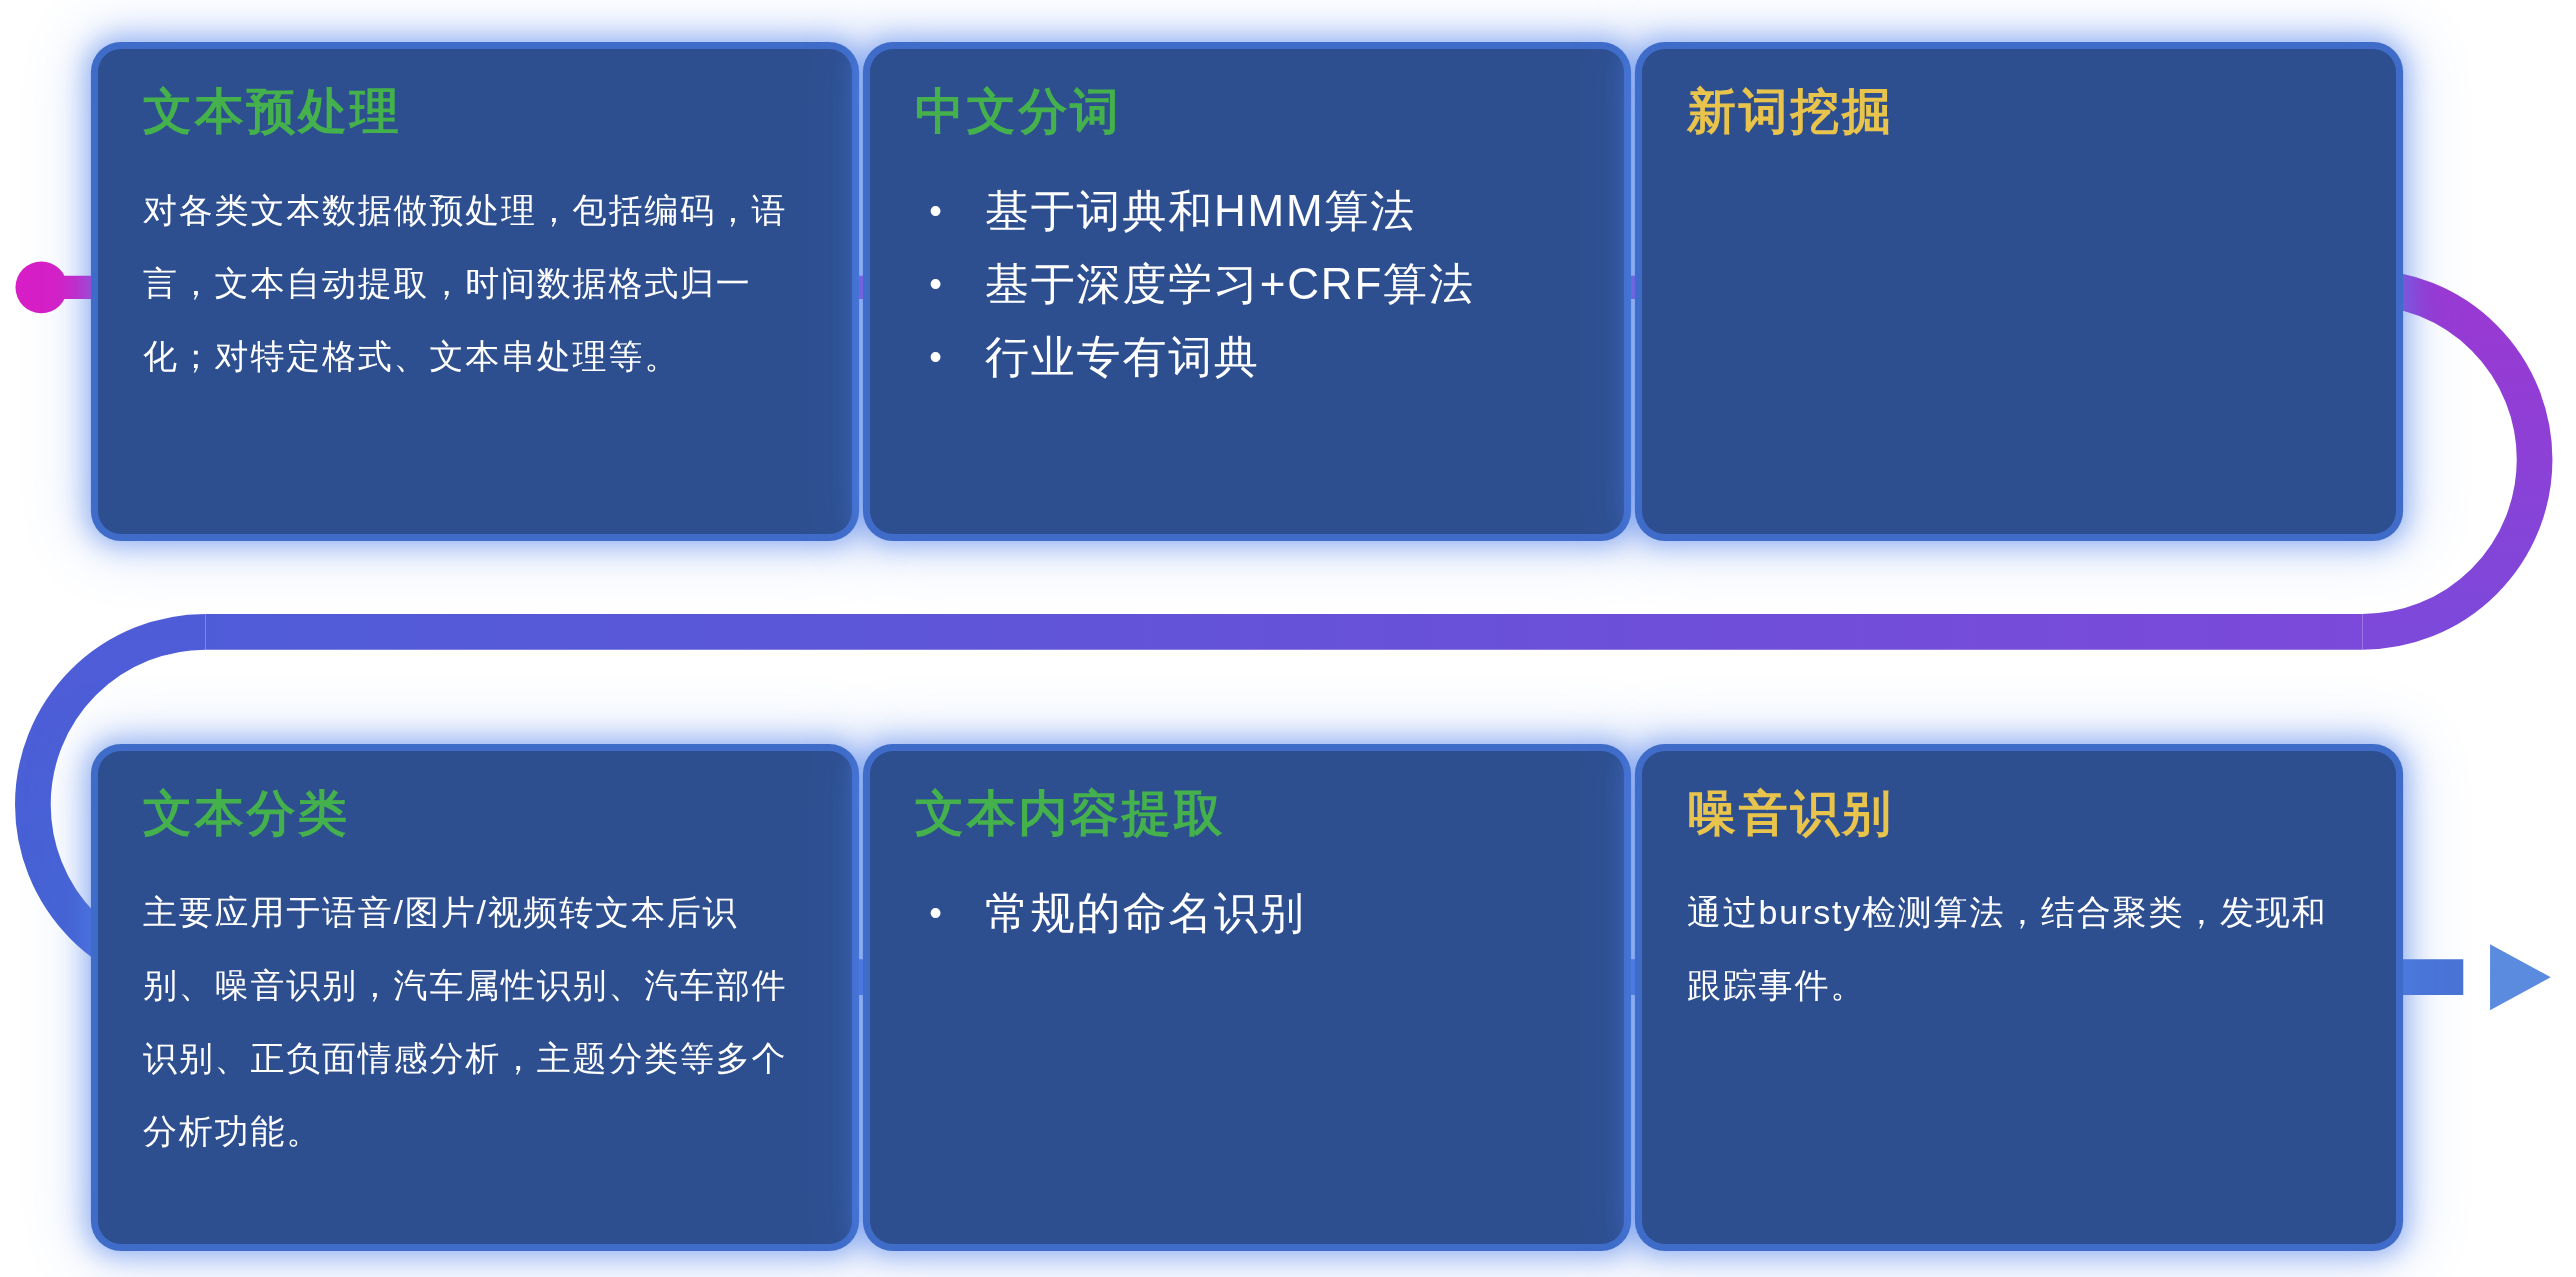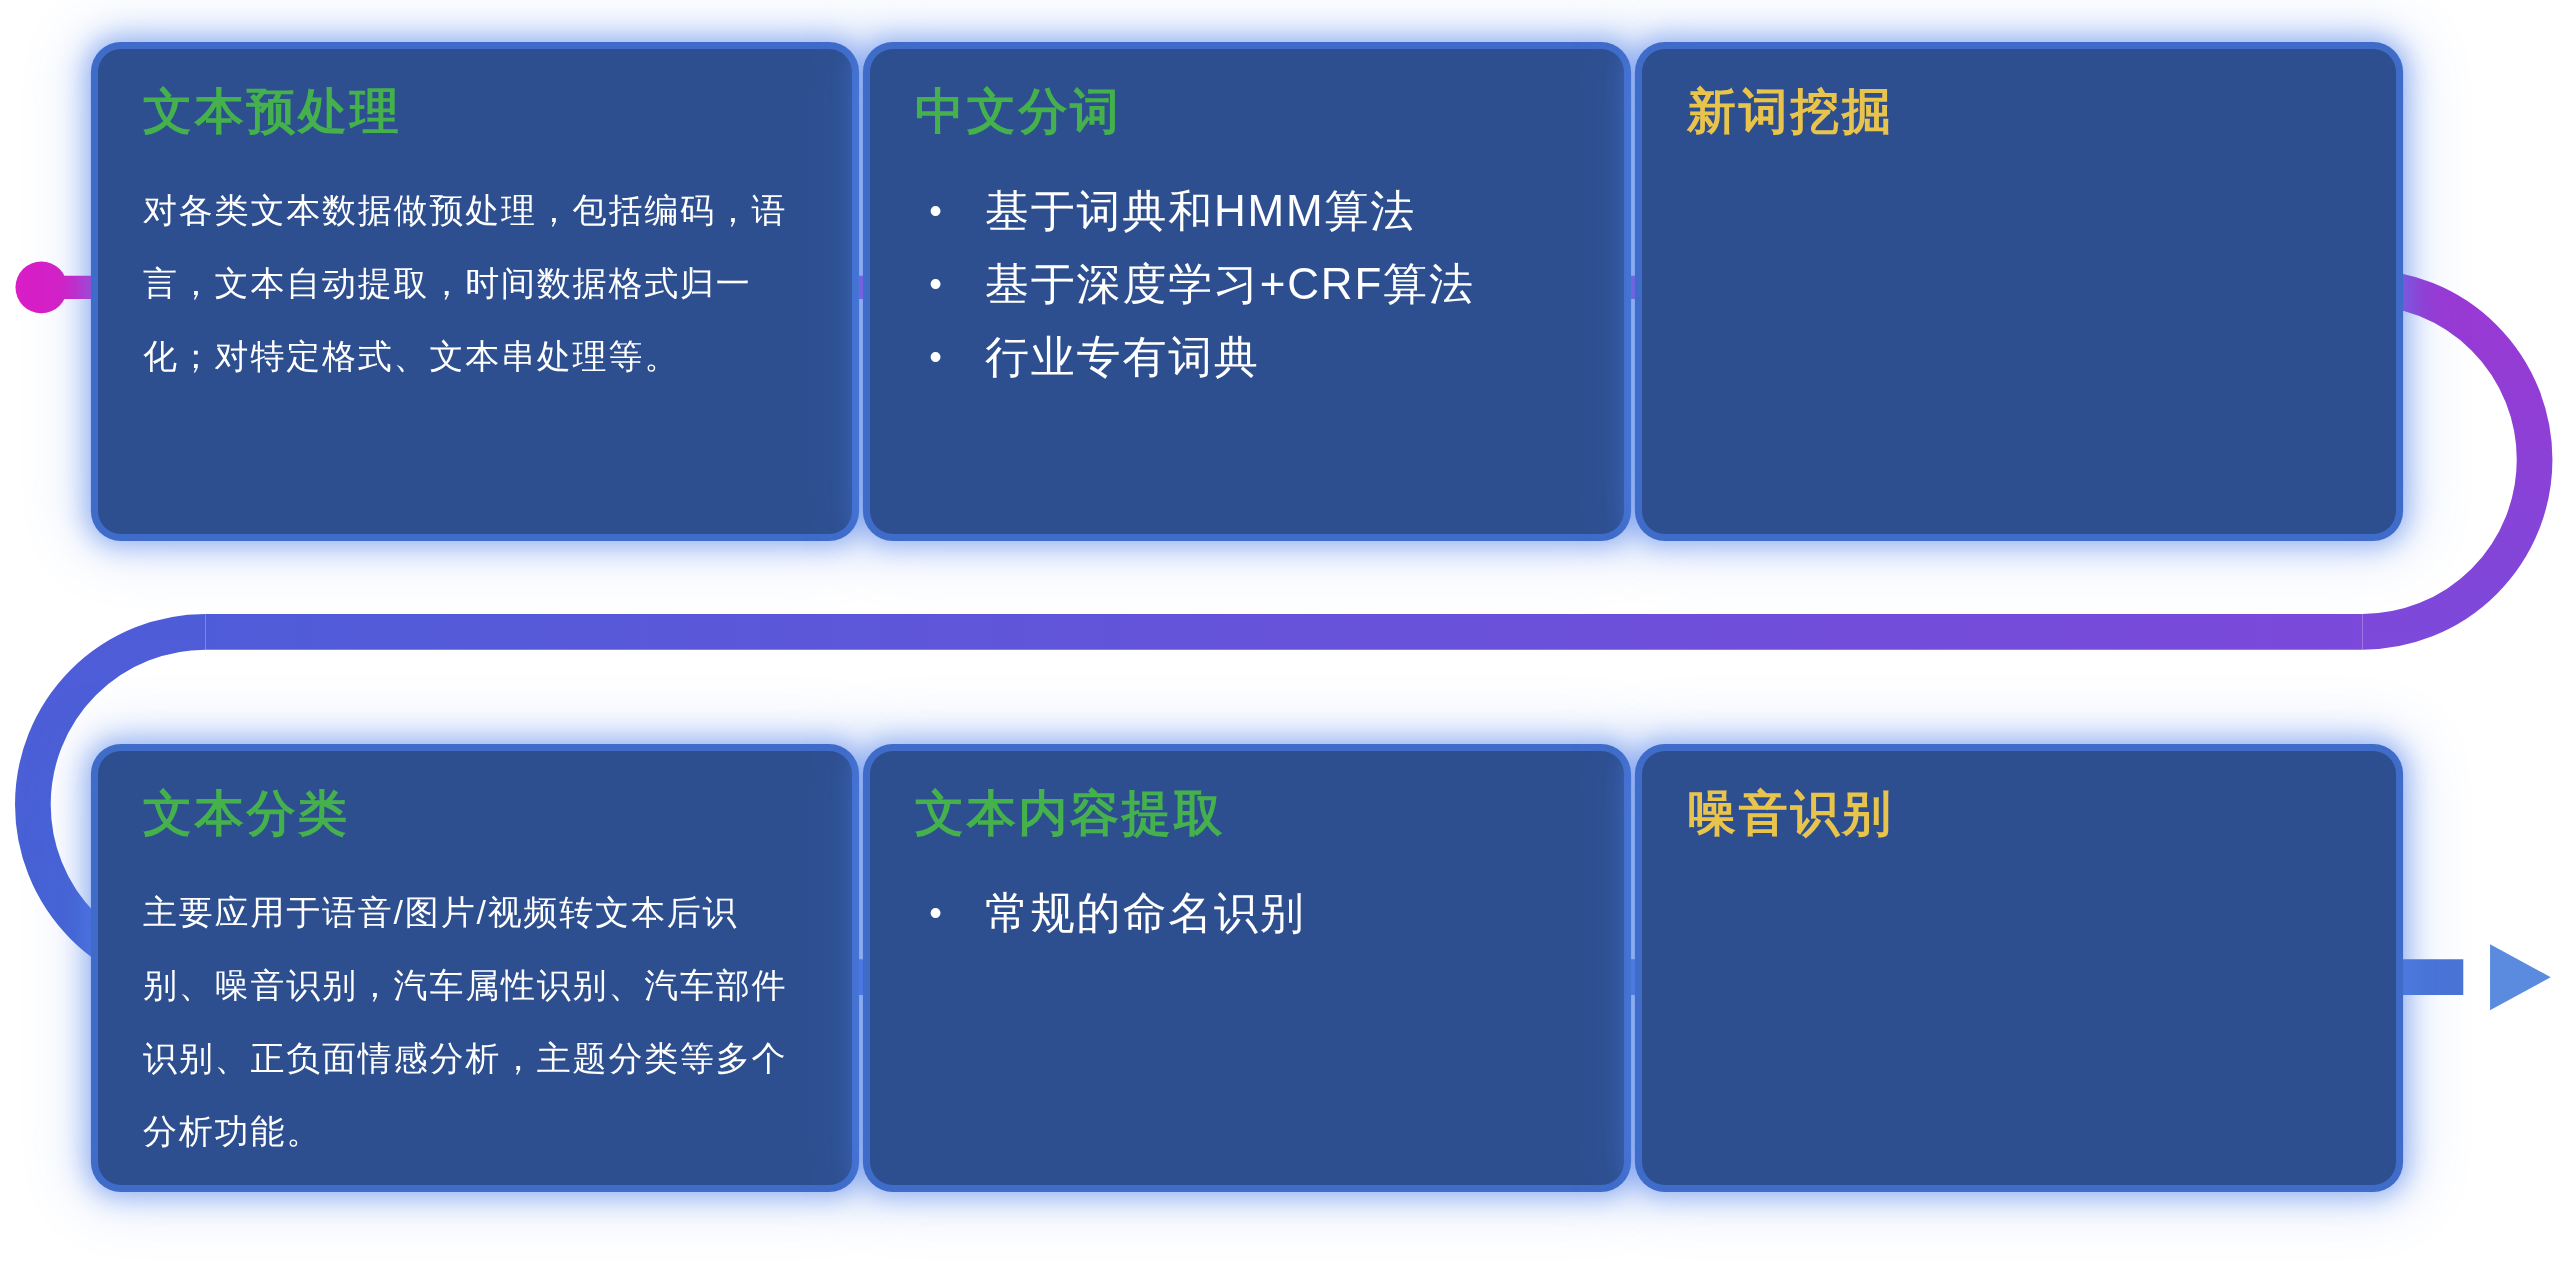--- a/index.html
+++ b/index.html
@@ -21,21 +21,21 @@
     background:var(--card_bg, #2e4f8f);
     border-radius:23px;
     padding:32px 45px 36px;
     box-shadow:
       0 0 0 7.1px var(--card_glow, #3f6cc8),
       0 0 23px 12.5px rgba(84,132,235,0.50),
       0 0 55px 19.6px rgba(84,132,235,0.22);
     position:relative;
   }
   .row-top .card { height:485px; }
-  .row-bottom .card { height:434px; }
+  .row-bottom .card { height:493px; }
   .card-title {
     margin:0;
     font-size:49px;
     font-weight:700;
     letter-spacing:2.7px;
     line-height:1.25;
   }
   .card-title.green { color:var(--title_green, #45b14d); }
   .card-title.yellow { color:var(--title_yellow, #e9c44d); }
   .card-body {
@@ -132,18 +132,19 @@
 
     <section class="card">
       <h2 class="card-title green">文本内容提取</h2>
       <ul class="card-bullets">
         <li>常规的命名识别</li>
       </ul>
     </section>
 
     <section class="card">
       <h2 class="card-title yellow">噪音识别</h2>
+      <p class="card-body">通过bursty检测算法，结合聚类，发现和跟踪事件。</p>
     </section>
 
   </div>
 
 </div>
 
 
 </body></html>

